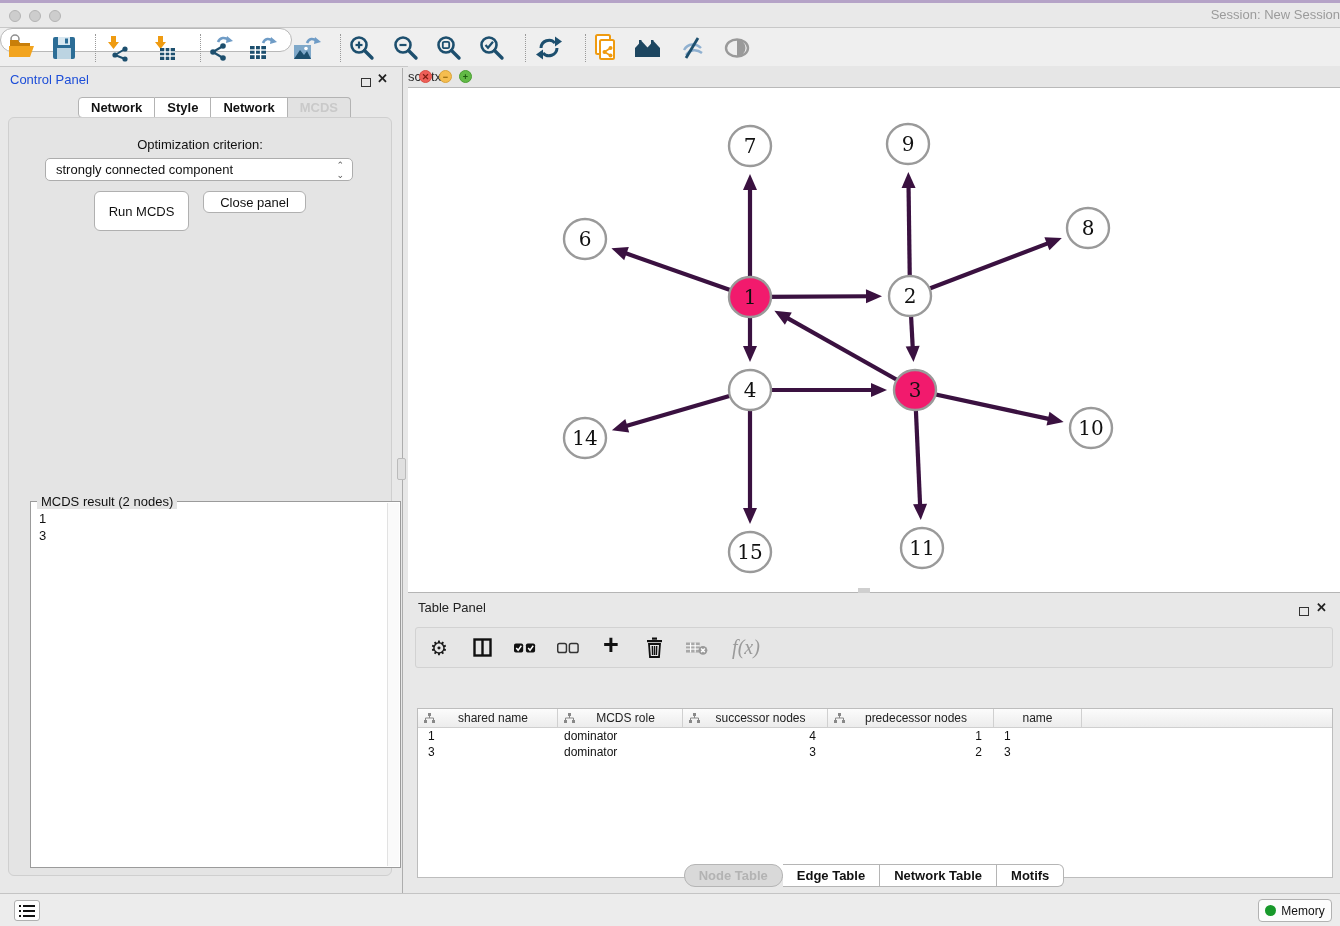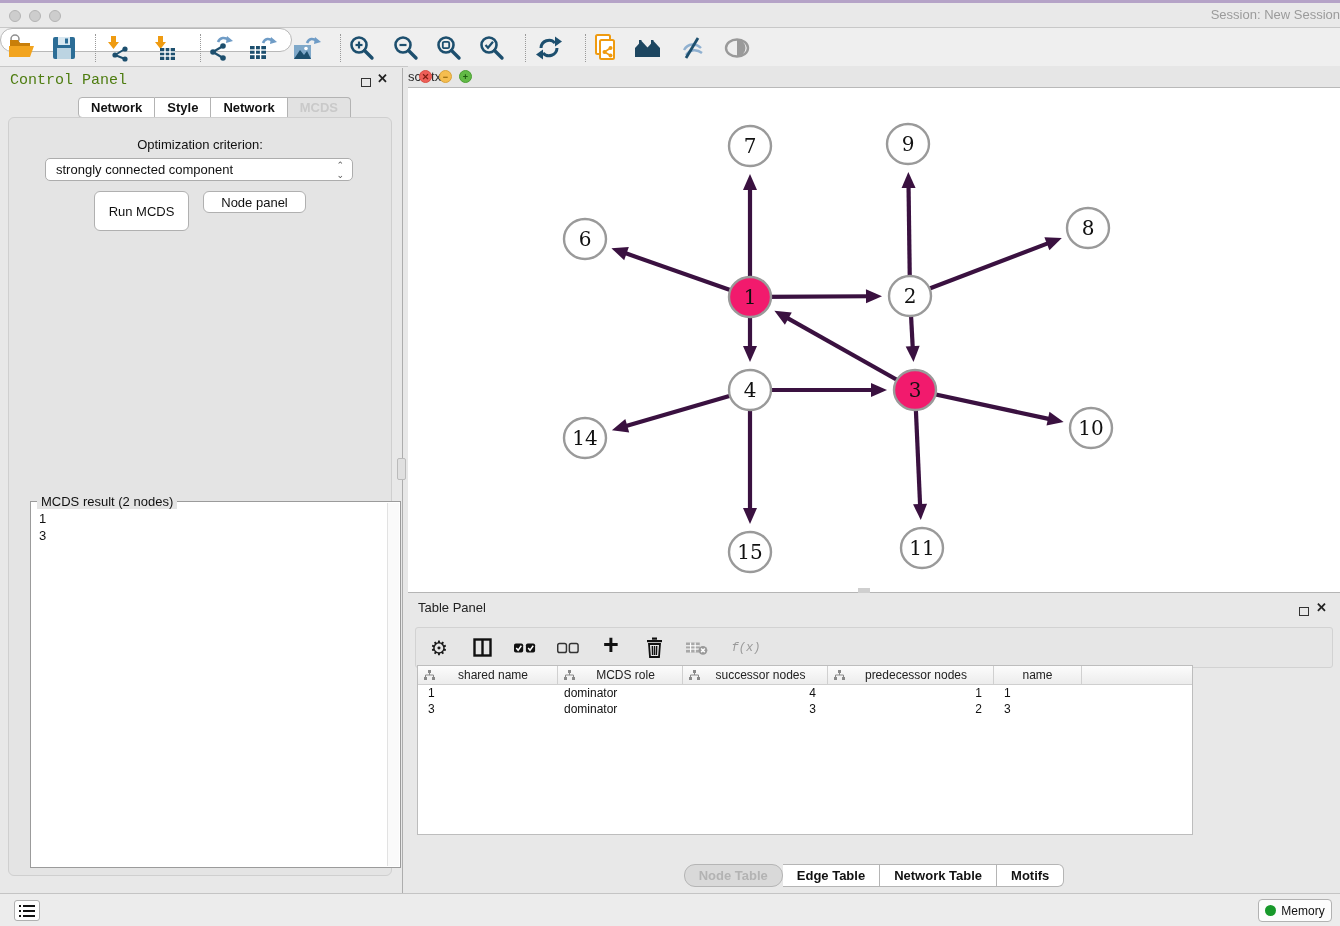--- a/index.html
+++ b/index.html
@@ -12,21 +12,21 @@
   #titlebar { left:0; top:3px; width:1340px; height:25px; background:#e9e9e9; border-bottom:1px solid #c8c8c8; }
   .traffic { width:12px; height:12px; border-radius:50%; background:#cdcdcd; border:1px solid #b4b4b4; position:absolute; top:7px; }
   #win-title { width:100%; text-align:right; line-height:24px; font-size:13px; color:#9b9b9b; }
 
   #toolbar { left:0; top:28px; width:1340px; height:39px; background:#efefef; border-bottom:1px solid #c8c8c8; }
   .tb-icon { position:absolute; top:6px; width:30px; height:28px; display:flex; align-items:center; justify-content:center; }
   .tb-sep { position:absolute; top:6px; height:28px; border-left:1px dotted #9a9a9a; width:0; }
   #search-box { left:1040px; top:32px; width:292px; height:24px; background:#fff; border:1px solid #b8b8b8; border-radius:12px; display:flex; align-items:center; padding-left:8px; }
 
   
-  #cp-header-title { left:10px; top:72px; font-size:15px; color:#4d7c0f;font-family:Liberation Mono, monospace; }
+  #cp-header-title { left:10px; top:72px; font-size:13px; color:#1d4ed8; }
   .panel-float { width:10px; height:9px; border:1.5px solid #333; display:inline-block; }
   .panel-close { font-size:13px; font-weight:bold; color:#222; line-height:10px; }
   #cp-tabs { left:78px; top:97px; height:21px; display:flex; }
   .cp-tab { border:1px solid #b3b3b3; border-left:none; background:#fff; font-size:13px; font-weight:600; color:#111; padding:2px 12px 0 12px; height:21px; }
   .cp-tab.first { border-left:1px solid #b3b3b3; border-top-left-radius:4px; border-bottom-left-radius:4px; }
   .cp-tab.selected { background:#e2e2e2; color:#c9c9c9; border-bottom-color:#e2e2e2; border-top-right-radius:4px; }
   #cp-content { left:8px; top:117px; width:384px; height:759px; background:#e4e4e4; border:1px solid #cfcfcf; border-radius:6px; }
   #opt-label { left:8px; top:137px; width:384px; text-align:center; font-size:13px; color:#111; }
   #opt-select { left:45px; top:158px; width:308px; height:23px; background:#fff; border:1px solid #adadad; border-radius:5px; font-size:13px; color:#111; display:flex; align-items:center; padding-left:10px; }
   .updown { position:absolute; right:8px; top:1px; font-size:9px; color:#555; line-height:10px; text-align:center; }
@@ -46,39 +46,39 @@
   #net-titlebar { left:408px; top:66px; width:932px; height:22px; background:#e6e6e6; border-bottom:1px solid #b9b9b9; }
   .mini-light { position:absolute; top:4px; width:13px; height:13px; border-radius:50%; font-size:9px; font-weight:bold; text-align:center; line-height:12px; }
   #net-title { width:100%; text-align:left; font-size:13px; color:#2b2b2b; line-height:21px; }
   #net-canvas { left:408px; top:88px; width:932px; height:505px; background:#fff; border-bottom:1px solid #b5b5b5; }
   #net-grip { left:858px; top:588px; width:12px; height:5px; background:#cfcfcf; }
 
   
   #tp-title { left:418px; top:600px; font-size:13px; color:#222; }
   #tp-toolbar { left:415px; top:627px; width:918px; height:41px; background:#e6e6e6; border:1px solid #d2d2d2; border-radius:3px; display:flex; align-items:center; gap:21px; padding-left:12px; }
   .tpi { display:flex; align-items:center; justify-content:center; width:22px; height:24px; }
-  #table { left:417px; top:665px; width:776px; height:170px; background:#fff; border:1px solid #bdbdbd; }
+  #table { left:417px; top:708px; width:916px; height:170px; background:#fff; border:1px solid #bdbdbd; }
   #thead { display:flex; height:19px; background:linear-gradient(#fcfcfc,#ececec); border-bottom:1px solid #cfcfcf; }
   .th { display:flex; align-items:center; border-right:1px solid #d0d0d0; font-size:12px; color:#222; padding-left:6px; }
   .th .lbl { flex:1; text-align:center; padding-right:6px; }
   .tr { display:flex; height:16px; font-size:12px; color:#111; }
   .td { overflow:hidden; white-space:nowrap; }
   #tp-tabs { left:408px; top:864px; width:932px; display:flex; justify-content:center; }
   .seg { border:1px solid #b5b5b5; border-left:none; background:#fff; height:23px; font-size:13px; font-weight:600; color:#111; padding:3px 14px 0 14px; }
   .seg.first { border-left:1px solid #b5b5b5; border-top-left-radius:6px; border-bottom-left-radius:6px;border-radius:11px; }
   .seg.last { border-top-right-radius:6px; border-bottom-right-radius:6px; }
   .seg.selected { background:#d9d9d9; color:#b3b3b3; }
 
   
   #statusbar { left:0; top:893px; width:1340px; height:33px; background:#ececec; border-top:1px solid #c4c4c4; }
   #list-btn { position:absolute; left:14px; top:6px; width:26px; height:21px; background:#fdfdfd; border:1px solid #b0b0b0; border-radius:3px; display:flex; align-items:center; justify-content:center; }
   #memory-btn { position:absolute; right:8px; top:5px; width:74px; height:23px; background:#fdfdfd; border:1px solid #b2b2b2; border-radius:4px; display:flex; align-items:center; justify-content:center; gap:5px; font-size:12px; color:#111; }
   #memory-dot { width:11px; height:11px; border-radius:50%; background:#18992b; }
 
-  .fx { font-family:Liberation Mono, monospace; font-style:italic; font-size:12px; color:#9a9a9a; }
+  .fx { font-family:Liberation Serif, serif; font-style:italic; font-size:20px; color:#9a9a9a; }
 </style>
 </head>
 <body>
 
 <div id="top-strip" class="abs"></div>
 <div id="titlebar" class="abs">
   <div class="traffic" style="left:9px"></div>
   <div class="traffic" style="left:29px"></div>
   <div class="traffic" style="left:49px"></div>
   <div id="win-title">Session: New Session</div>
@@ -249,21 +249,21 @@
   <div class="cp-tab selected">MCDS</div>
 </div>
 
 <div id="cp-content" class="abs"></div>
 <div id="opt-label" class="abs">Optimization criterion:</div>
 <div id="opt-select" class="abs">
   <span>strongly connected component</span>
   <span class="updown">⌃<br>⌄</span>
 </div>
 <div id="run-btn" class="abs btn">Run MCDS</div>
-<div id="close-btn" class="abs btn">Node panel</div>
+<div id="close-btn" class="abs btn">Close panel</div>
 
 <div id="mcds-fieldset" class="abs">
   <div id="mcds-legend">MCDS result (2 nodes)</div>
   <div id="mcds-text">1
 3</div>
   <div id="mcds-scroll"></div>
 </div>
 
 <div id="v-split" class="abs"></div>
 <div id="v-grip" class="abs"></div>

